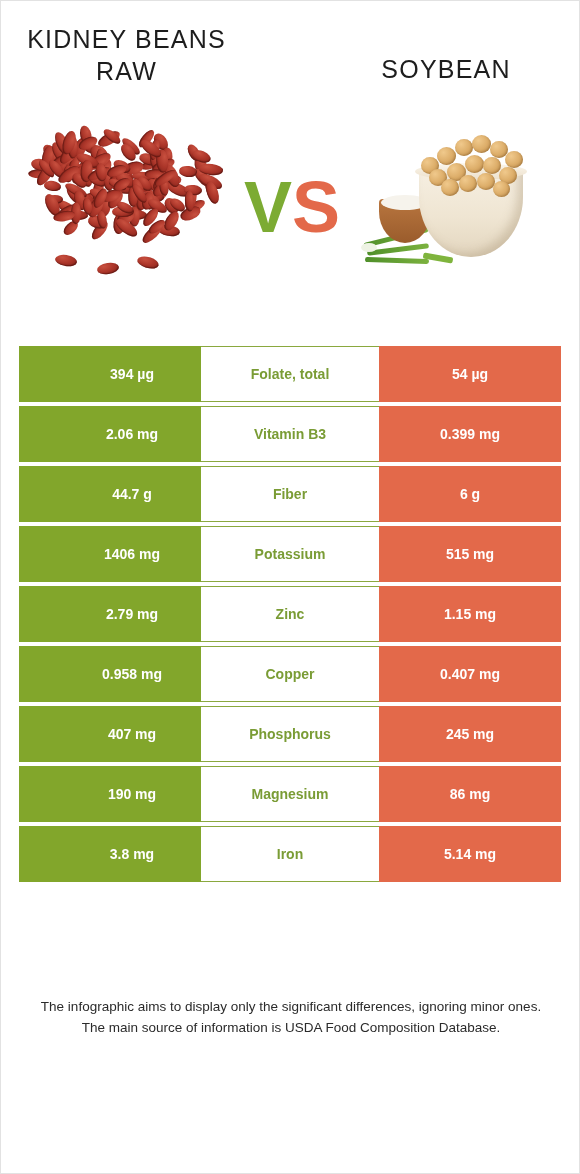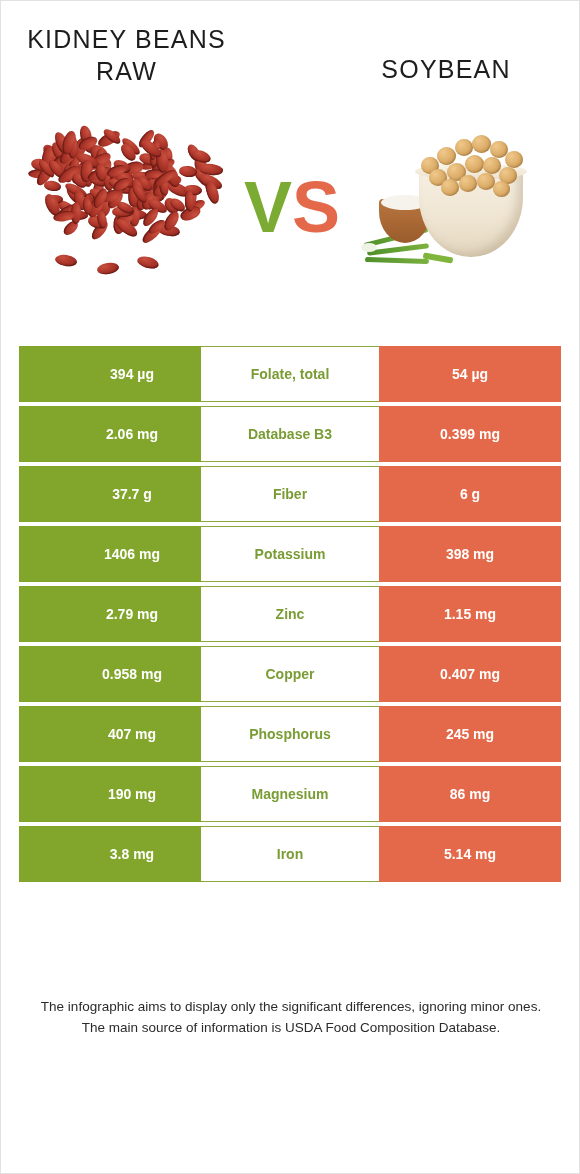--- a/index.html
+++ b/index.html
@@ -424,32 +424,32 @@
   </div>
 
   <div class="table">
       <div class="row">
         <div class="cell cell-left">394 µg</div>
         <div class="cell cell-mid">Folate, total</div>
         <div class="cell cell-right">54 µg</div>
       </div>
       <div class="row">
         <div class="cell cell-left">2.06 mg</div>
-        <div class="cell cell-mid">Database B3</div>
+        <div class="cell cell-mid">Vitamin B3</div>
         <div class="cell cell-right">0.399 mg</div>
       </div>
       <div class="row">
-        <div class="cell cell-left">37.7 g</div>
+        <div class="cell cell-left">44.7 g</div>
         <div class="cell cell-mid">Fiber</div>
         <div class="cell cell-right">6 g</div>
       </div>
       <div class="row">
         <div class="cell cell-left">1406 mg</div>
         <div class="cell cell-mid">Potassium</div>
-        <div class="cell cell-right">398 mg</div>
+        <div class="cell cell-right">515 mg</div>
       </div>
       <div class="row">
         <div class="cell cell-left">2.79 mg</div>
         <div class="cell cell-mid">Zinc</div>
         <div class="cell cell-right">1.15 mg</div>
       </div>
       <div class="row">
         <div class="cell cell-left">0.958 mg</div>
         <div class="cell cell-mid">Copper</div>
         <div class="cell cell-right">0.407 mg</div>

